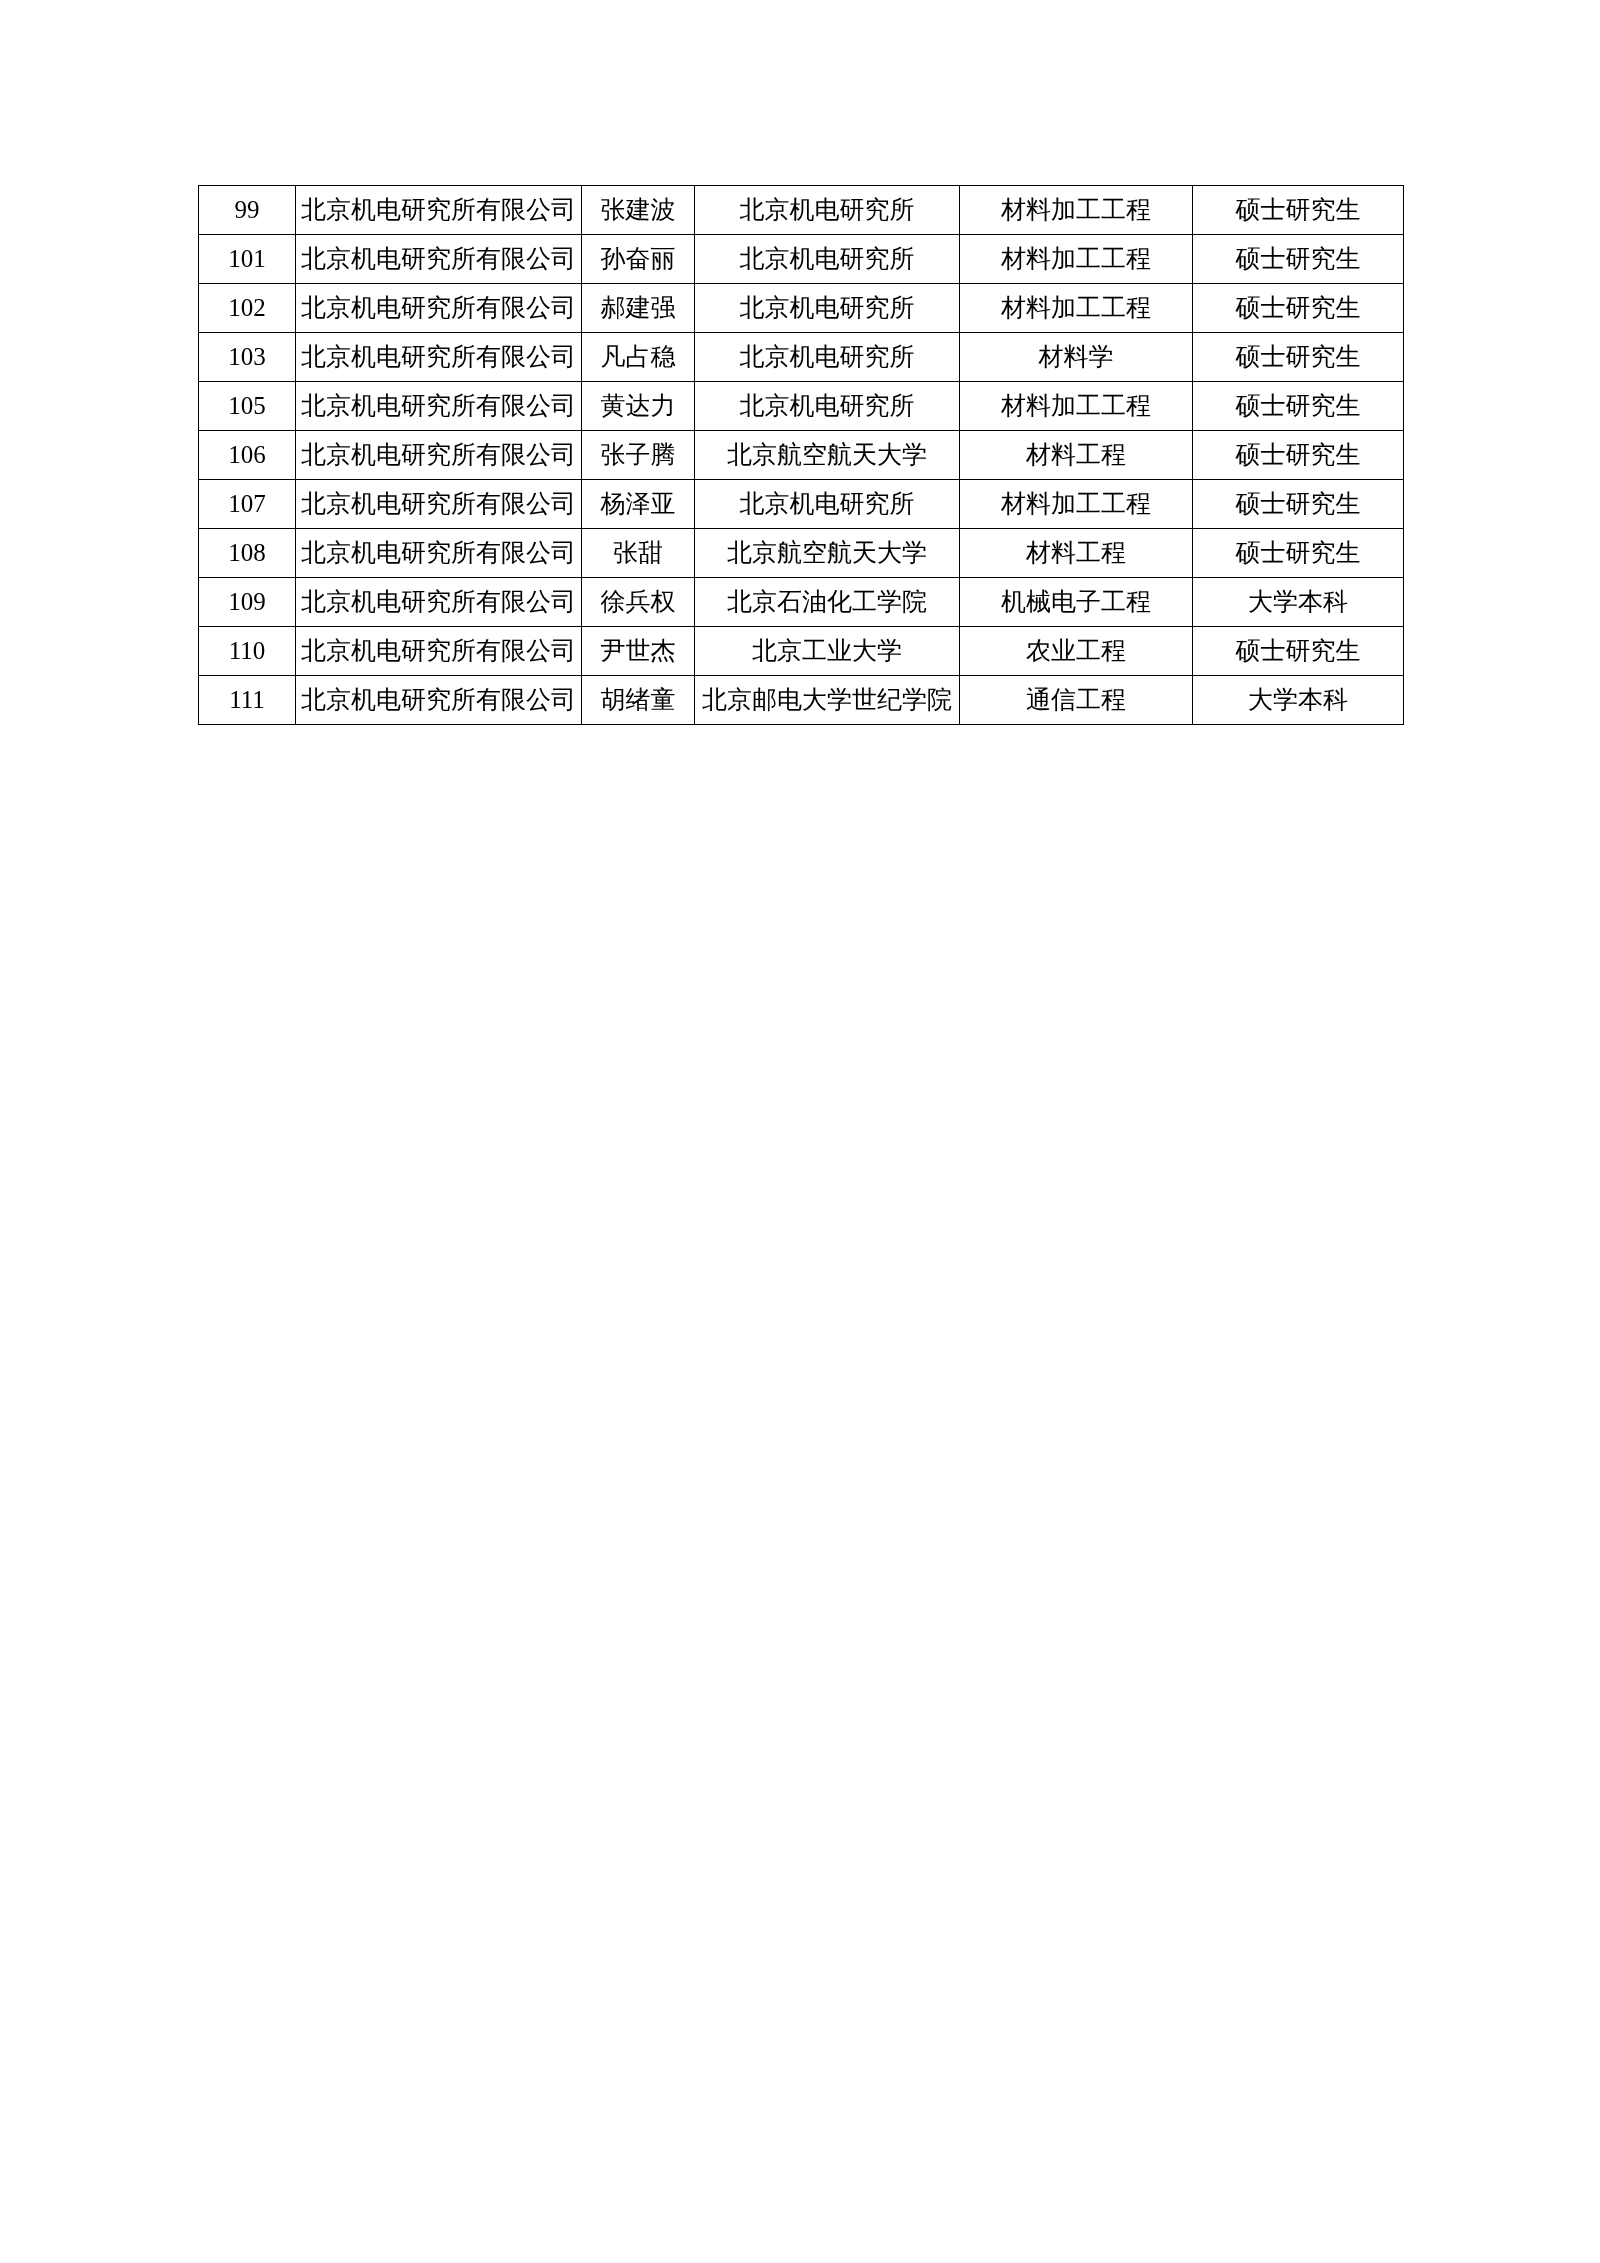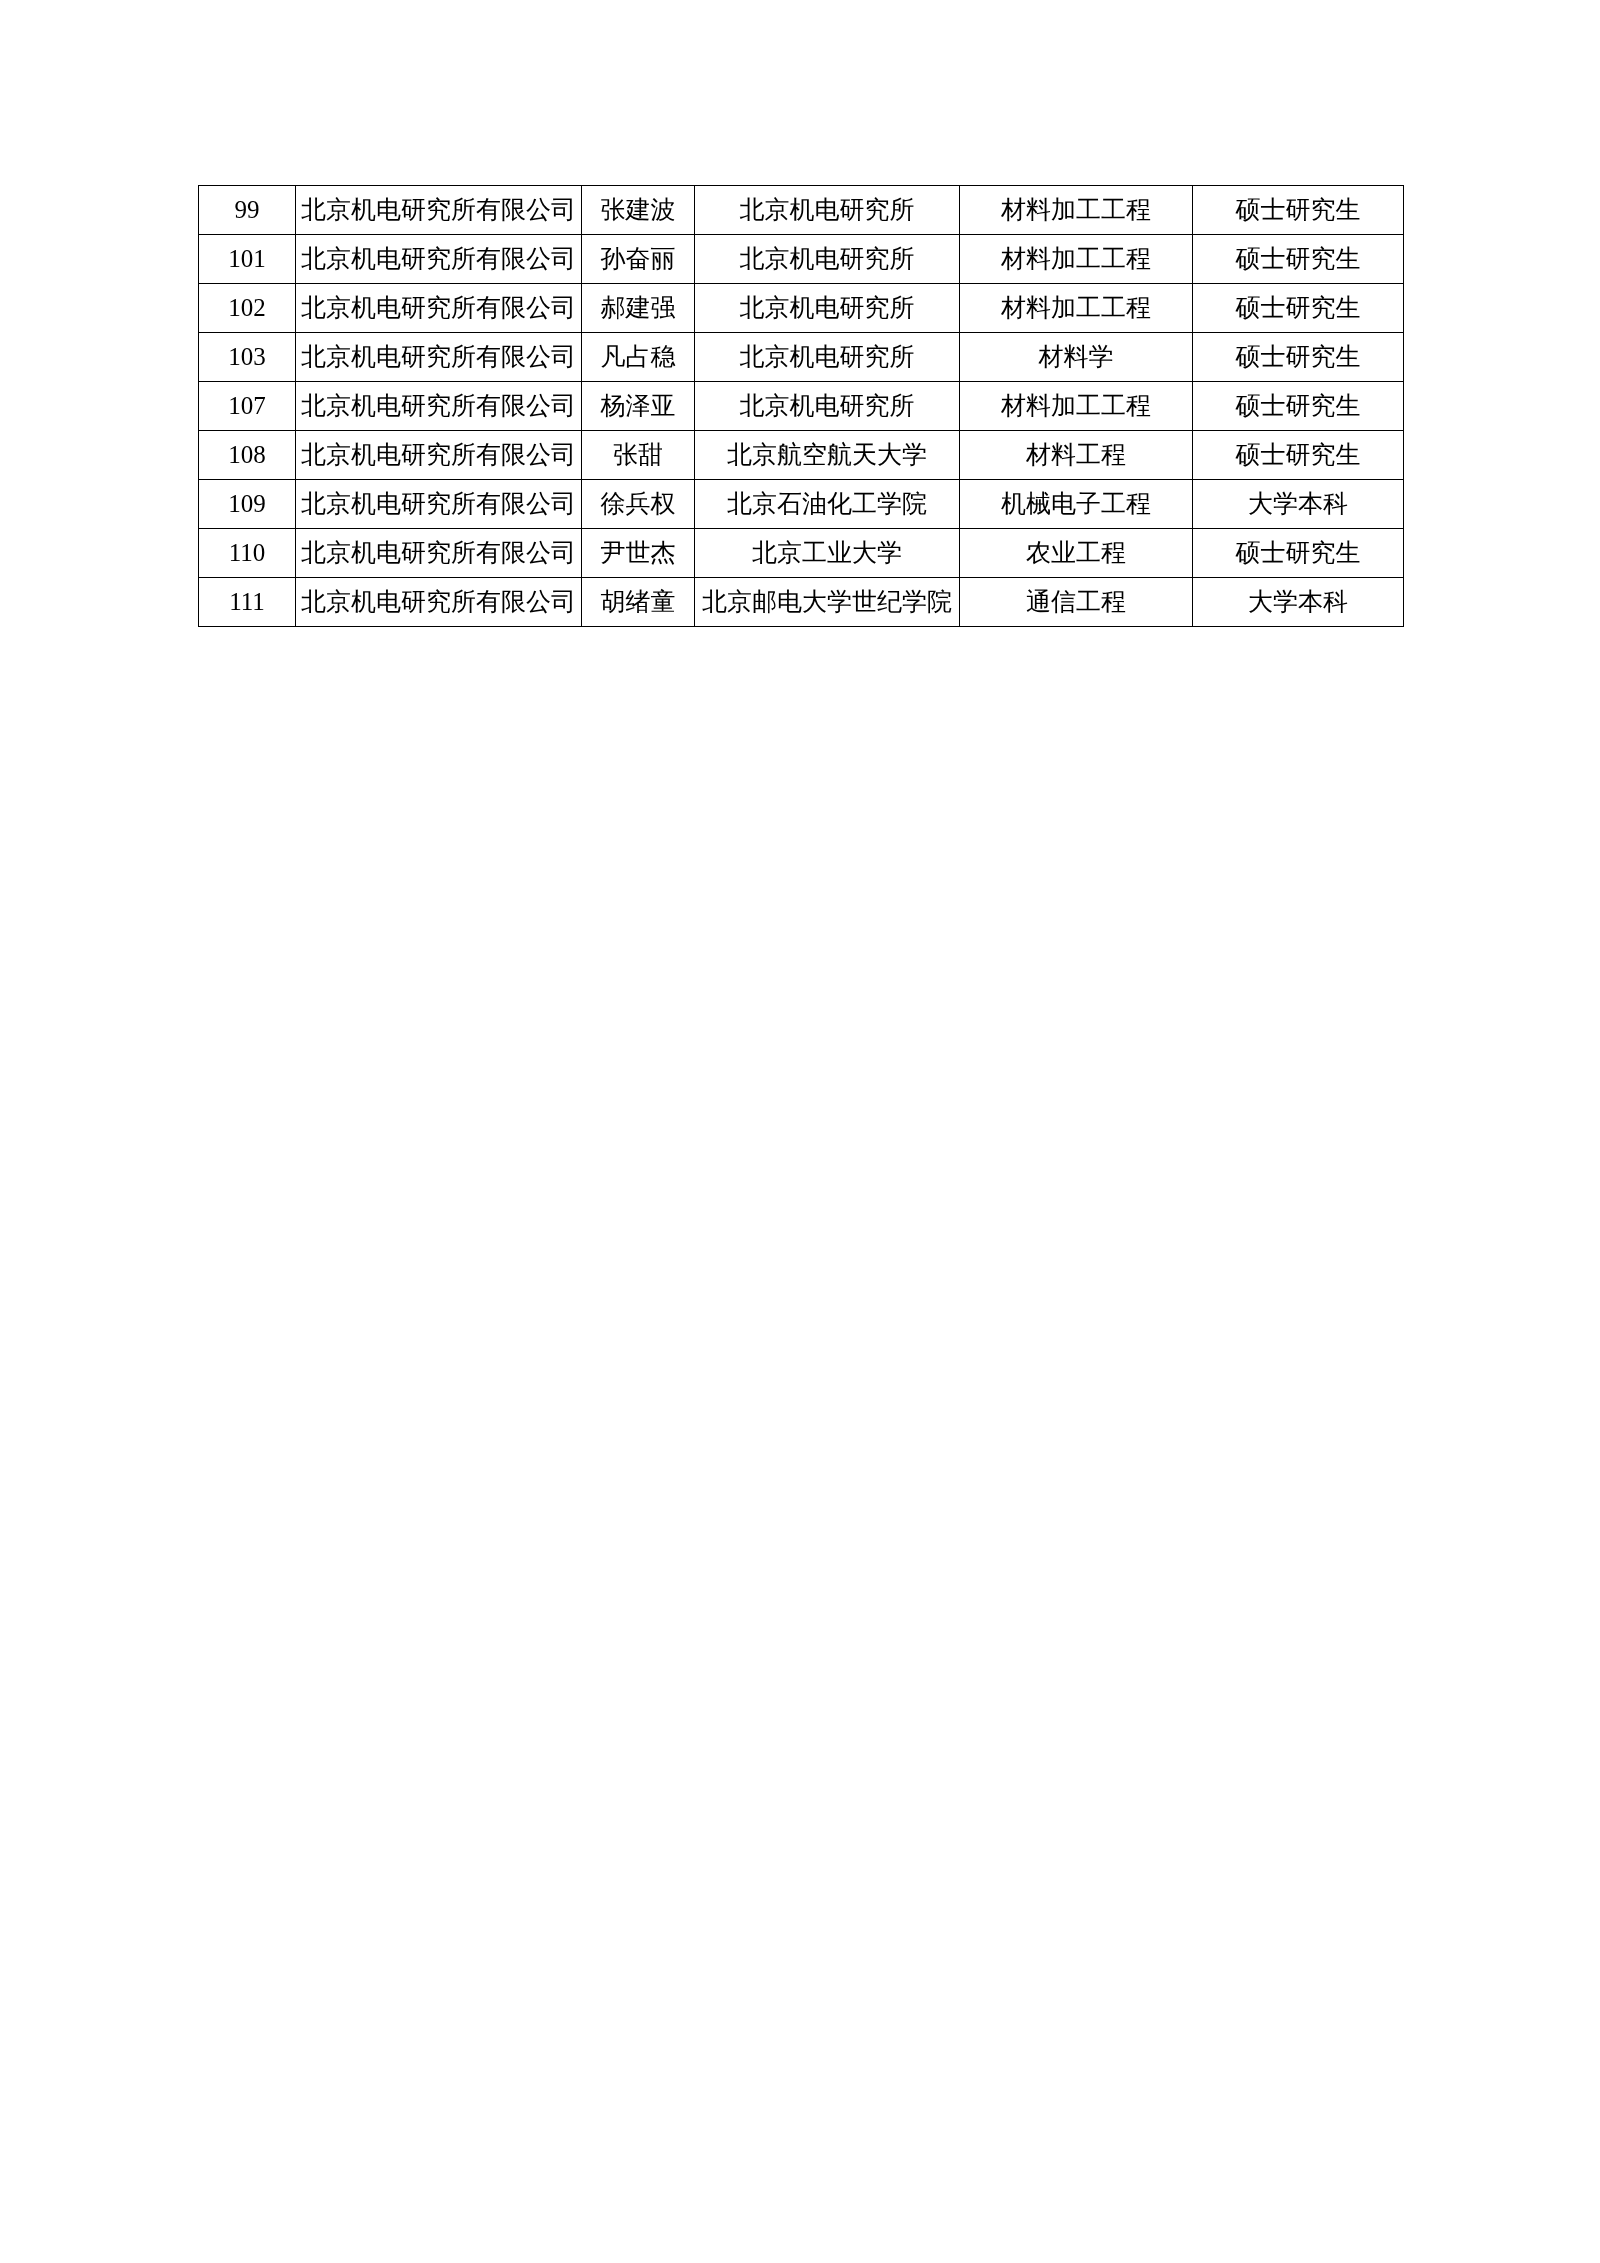--- a/index.html
+++ b/index.html
@@ -90,20 +90,36 @@
           </tr>
           <tr>
             <td class="index-cell">103</td>
             <td class="company-cell">北京机电研究所有限公司</td>
             <td class="name-cell">凡占稳</td>
             <td class="school-cell">北京机电研究所</td>
             <td class="major-cell">材料学</td>
             <td class="degree-cell">硕士研究生</td>
           </tr>
           <tr>
+            <td class="index-cell">105</td>
+            <td class="company-cell">北京机电研究所有限公司</td>
+            <td class="name-cell">黄达力</td>
+            <td class="school-cell">北京机电研究所</td>
+            <td class="major-cell">材料加工工程</td>
+            <td class="degree-cell">硕士研究生</td>
+          </tr>
+          <tr>
+            <td class="index-cell">106</td>
+            <td class="company-cell">北京机电研究所有限公司</td>
+            <td class="name-cell">张子腾</td>
+            <td class="school-cell">北京航空航天大学</td>
+            <td class="major-cell">材料工程</td>
+            <td class="degree-cell">硕士研究生</td>
+          </tr>
+          <tr>
             <td class="index-cell">107</td>
             <td class="company-cell">北京机电研究所有限公司</td>
             <td class="name-cell">杨泽亚</td>
             <td class="school-cell">北京机电研究所</td>
             <td class="major-cell">材料加工工程</td>
             <td class="degree-cell">硕士研究生</td>
           </tr>
           <tr>
             <td class="index-cell">108</td>
             <td class="company-cell">北京机电研究所有限公司</td>

